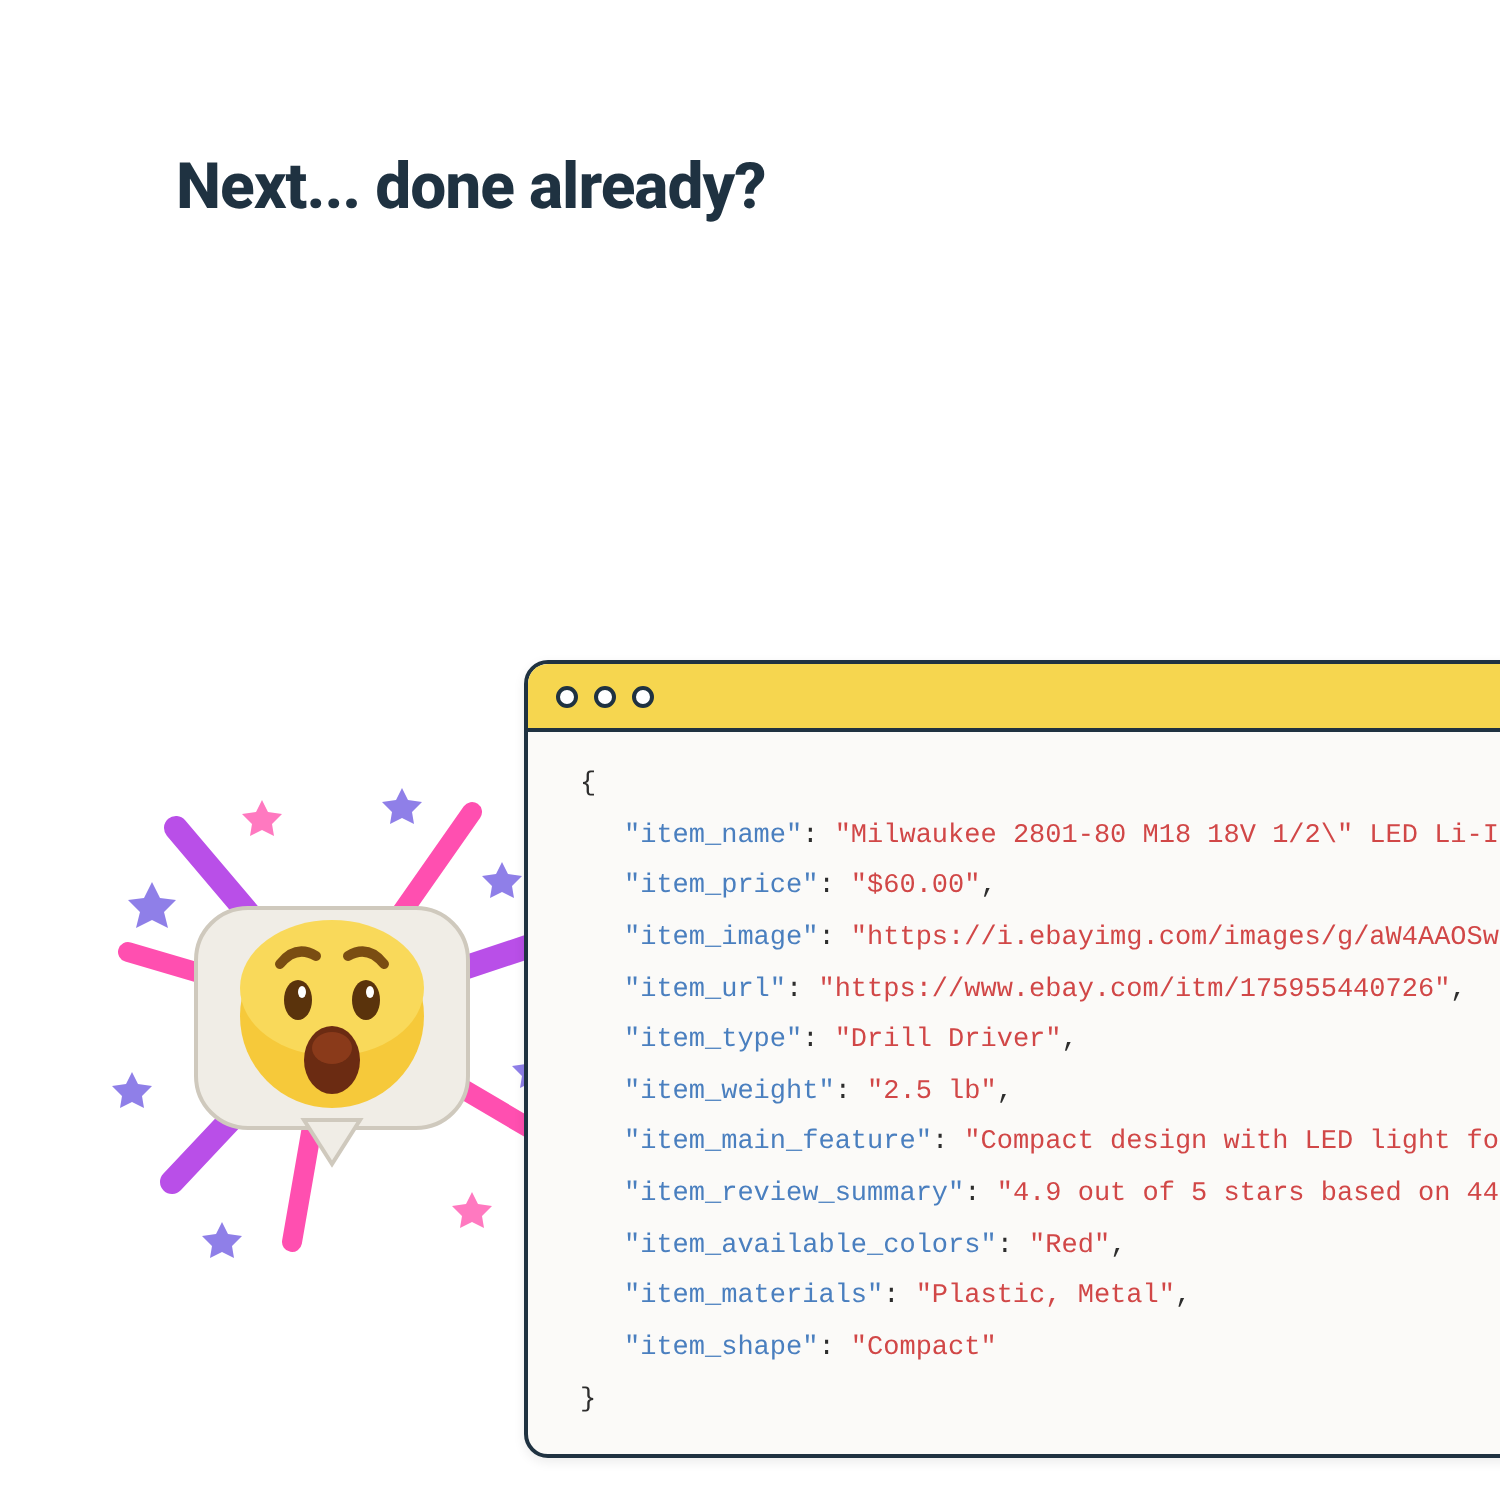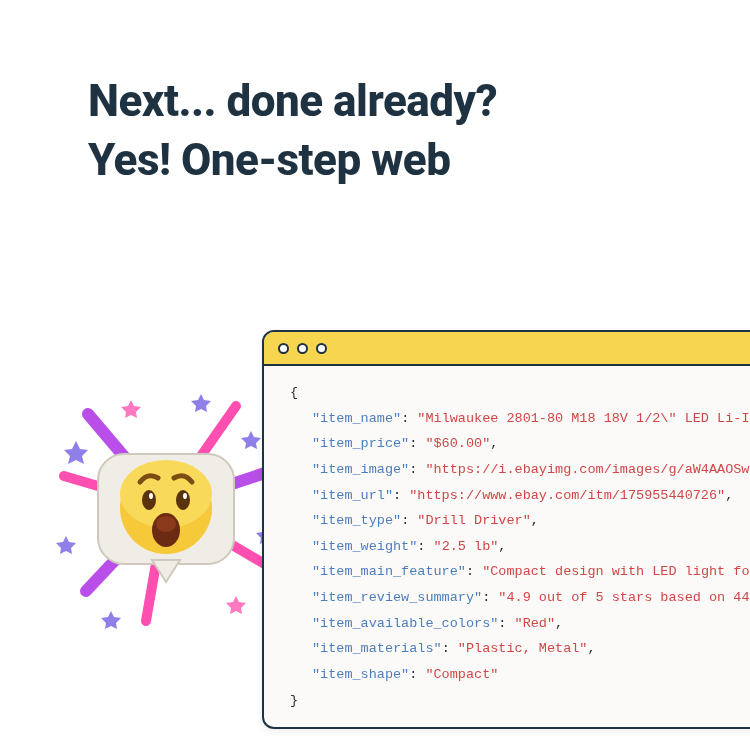--- a/index.html
+++ b/index.html
@@ -8,21 +8,21 @@
     height: 750px;
     background: #ffffff;
     font-family: -apple-system, BlinkMacSystemFont, "Segoe UI", Roboto, sans-serif;
     position: relative;
     overflow: hidden;
   }
   .headline {
     position: absolute;
     top: 72px;
     left: 88px;
-    font-size: 44px;
+    font-size: 32px;
     font-weight: 800;
     line-height: 1.35;
     color: #1f3241;
     letter-spacing: -0.5px;
   }
   .sticker {
     position: absolute;
     top: 376px;
     left: 36px;
     width: 260px;
@@ -67,21 +67,20 @@
   .code-line { padding-left: 38px; }
   .key { color: #4a7fbf; }
   .punct { color: #2d2d2d; }
   .str { color: #d14747; }
 </style>
 </head>
 <body>
 
 <div class="headline">
   <div>Next... done already?</div>
-  <div>Yes! One-step web</div>
 </div>
 
 <div class="sticker">
   <svg viewBox="0 0 260 260" width="260" height="260">
 
     <g stroke-linecap="round">
       <line x1="130" y1="130" x2="52" y2="38" stroke="#b94fe8" stroke-width="12"></line>
       <line x1="130" y1="130" x2="28" y2="100" stroke="#ff4fb0" stroke-width="10"></line>
       <line x1="130" y1="130" x2="200" y2="30" stroke="#ff4fb0" stroke-width="10"></line>
       <line x1="130" y1="130" x2="235" y2="95" stroke="#b94fe8" stroke-width="12"></line>

